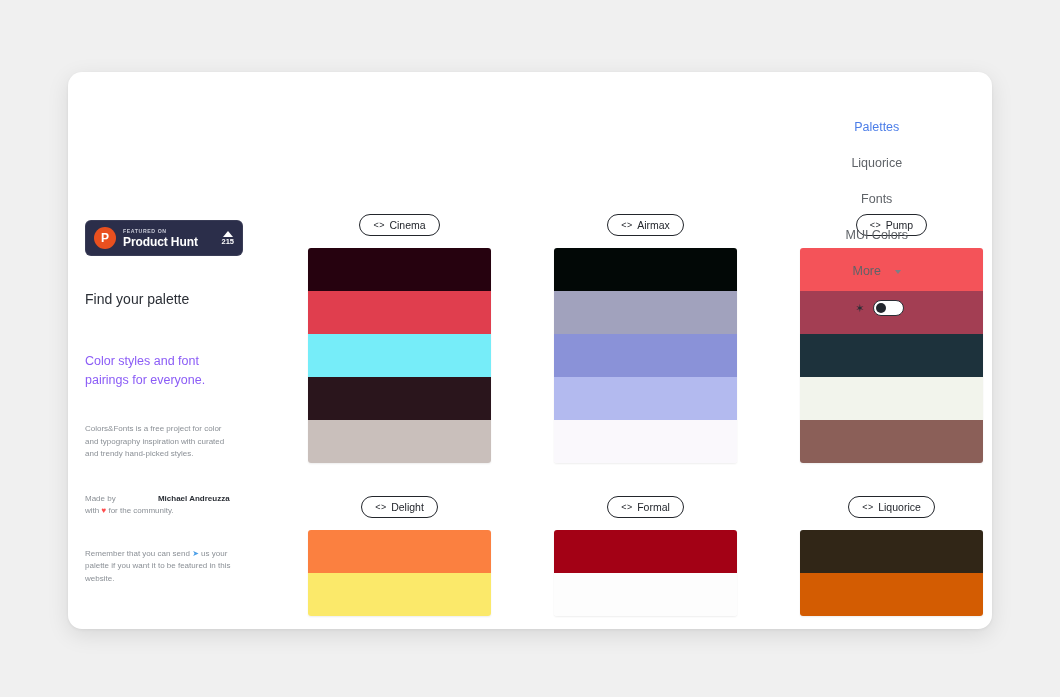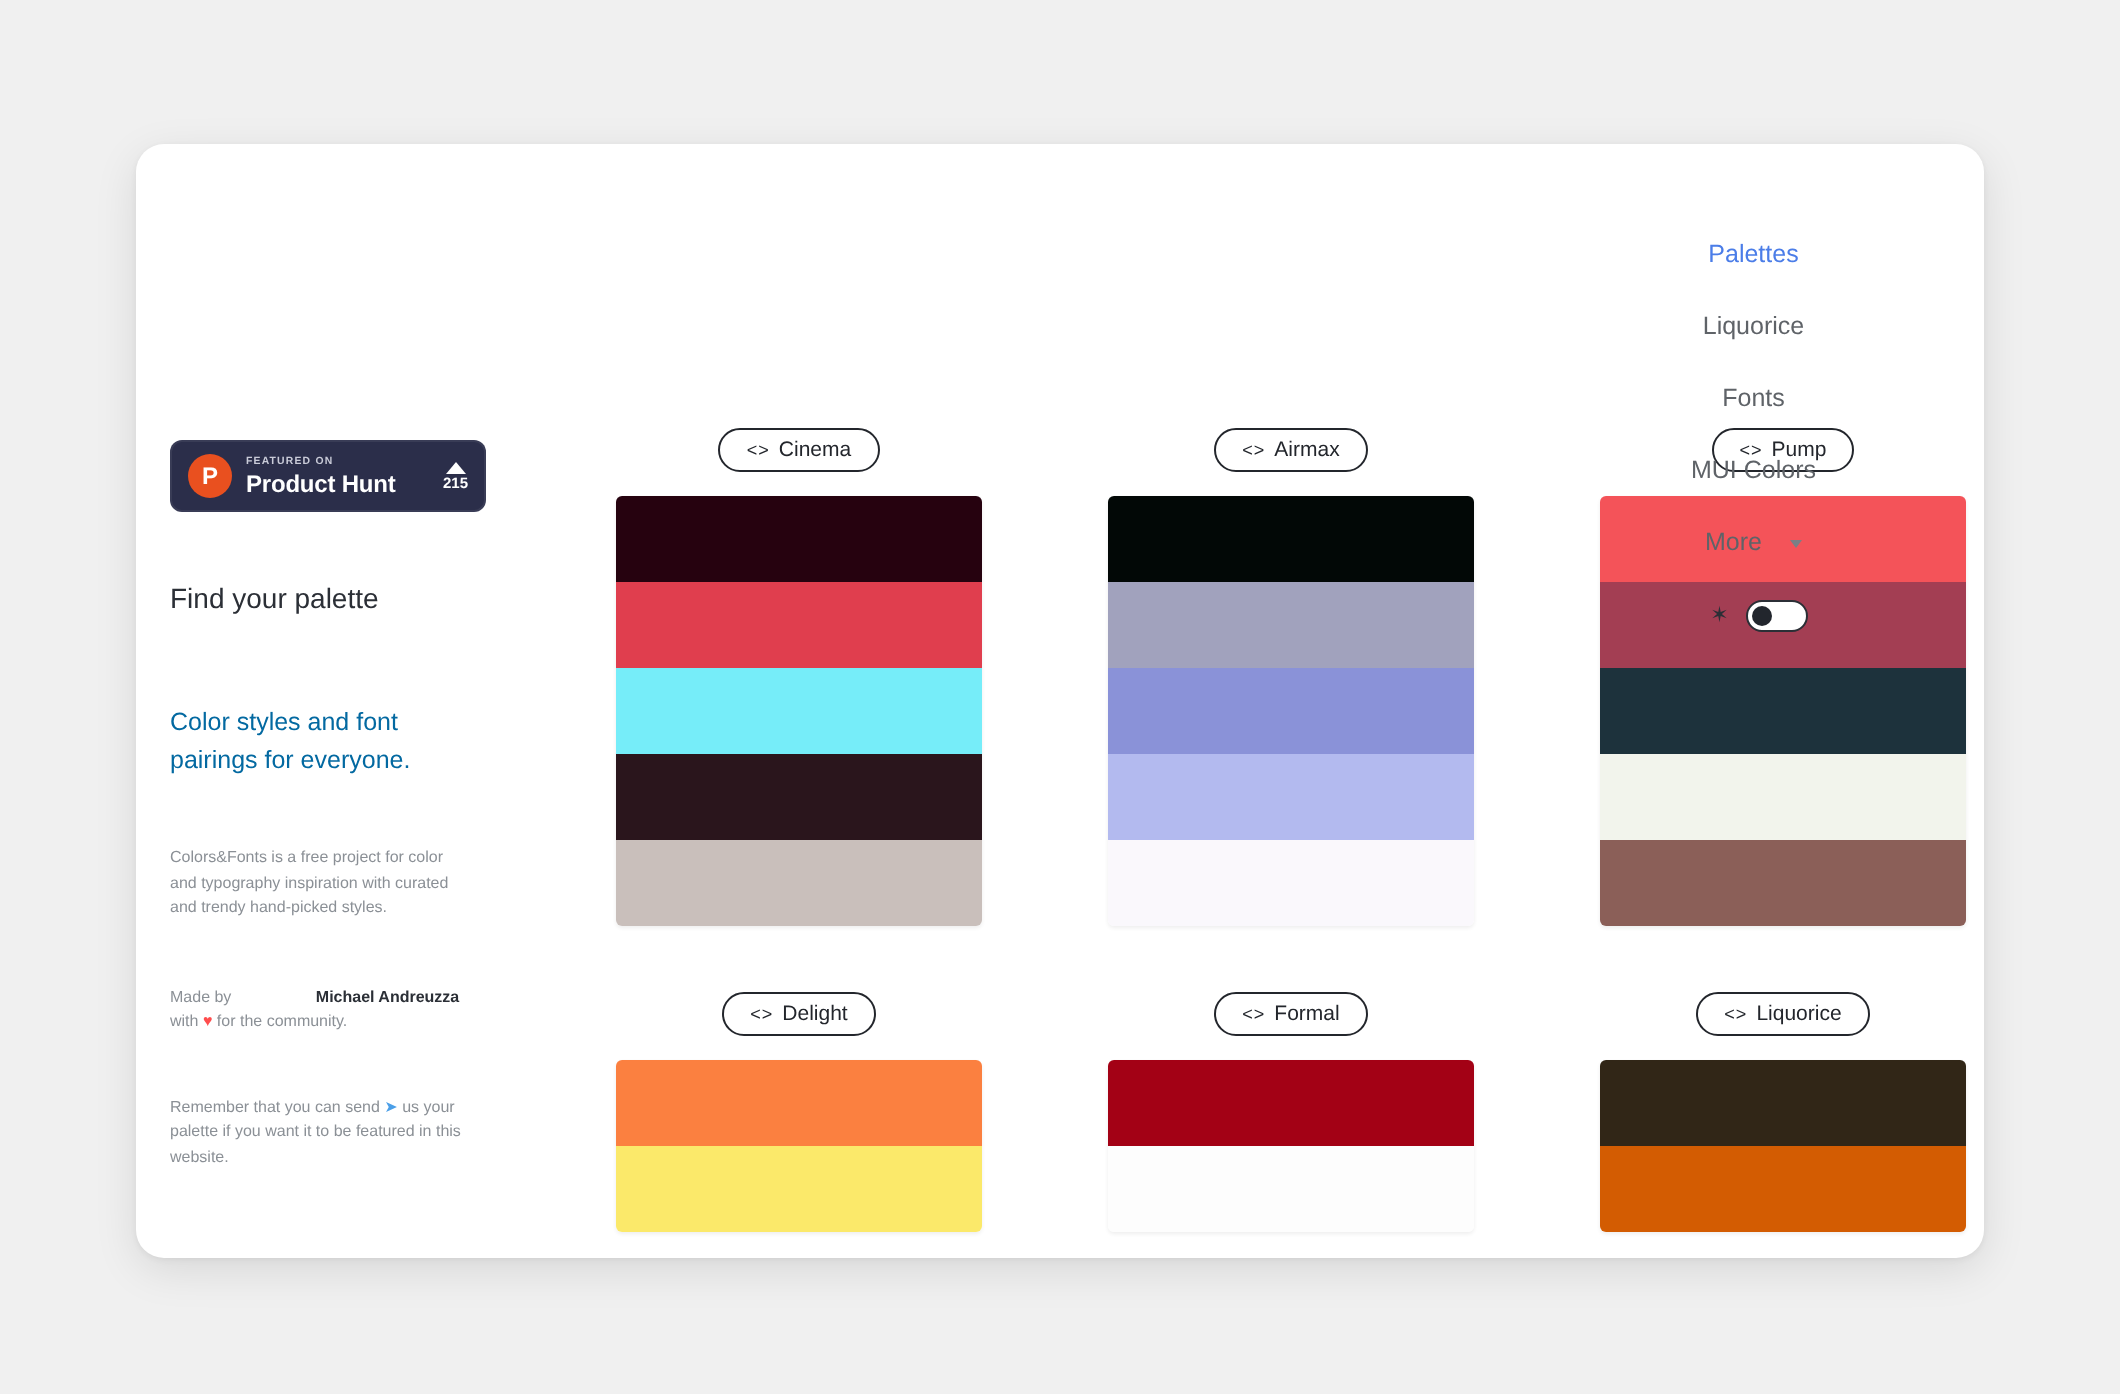--- a/index.html
+++ b/index.html
@@ -144,21 +144,21 @@
     background: #fff;
     outline: none;
   }
   .search-box::placeholder { color: #a9adb3; }
 
   .tagline {
     margin-top: 45px;
     width: 160px;
     font-size: 12.5px;
     line-height: 19px;
-    color: #0369a1;
+    color: #8b5cf6;
   }
   .desc {
     margin-top: 33px;
     width: 152px;
     font-size: 8px;
     line-height: 12.5px;
     color: #8b9096;
   }
   .madeby {
     margin-top: 32px;

